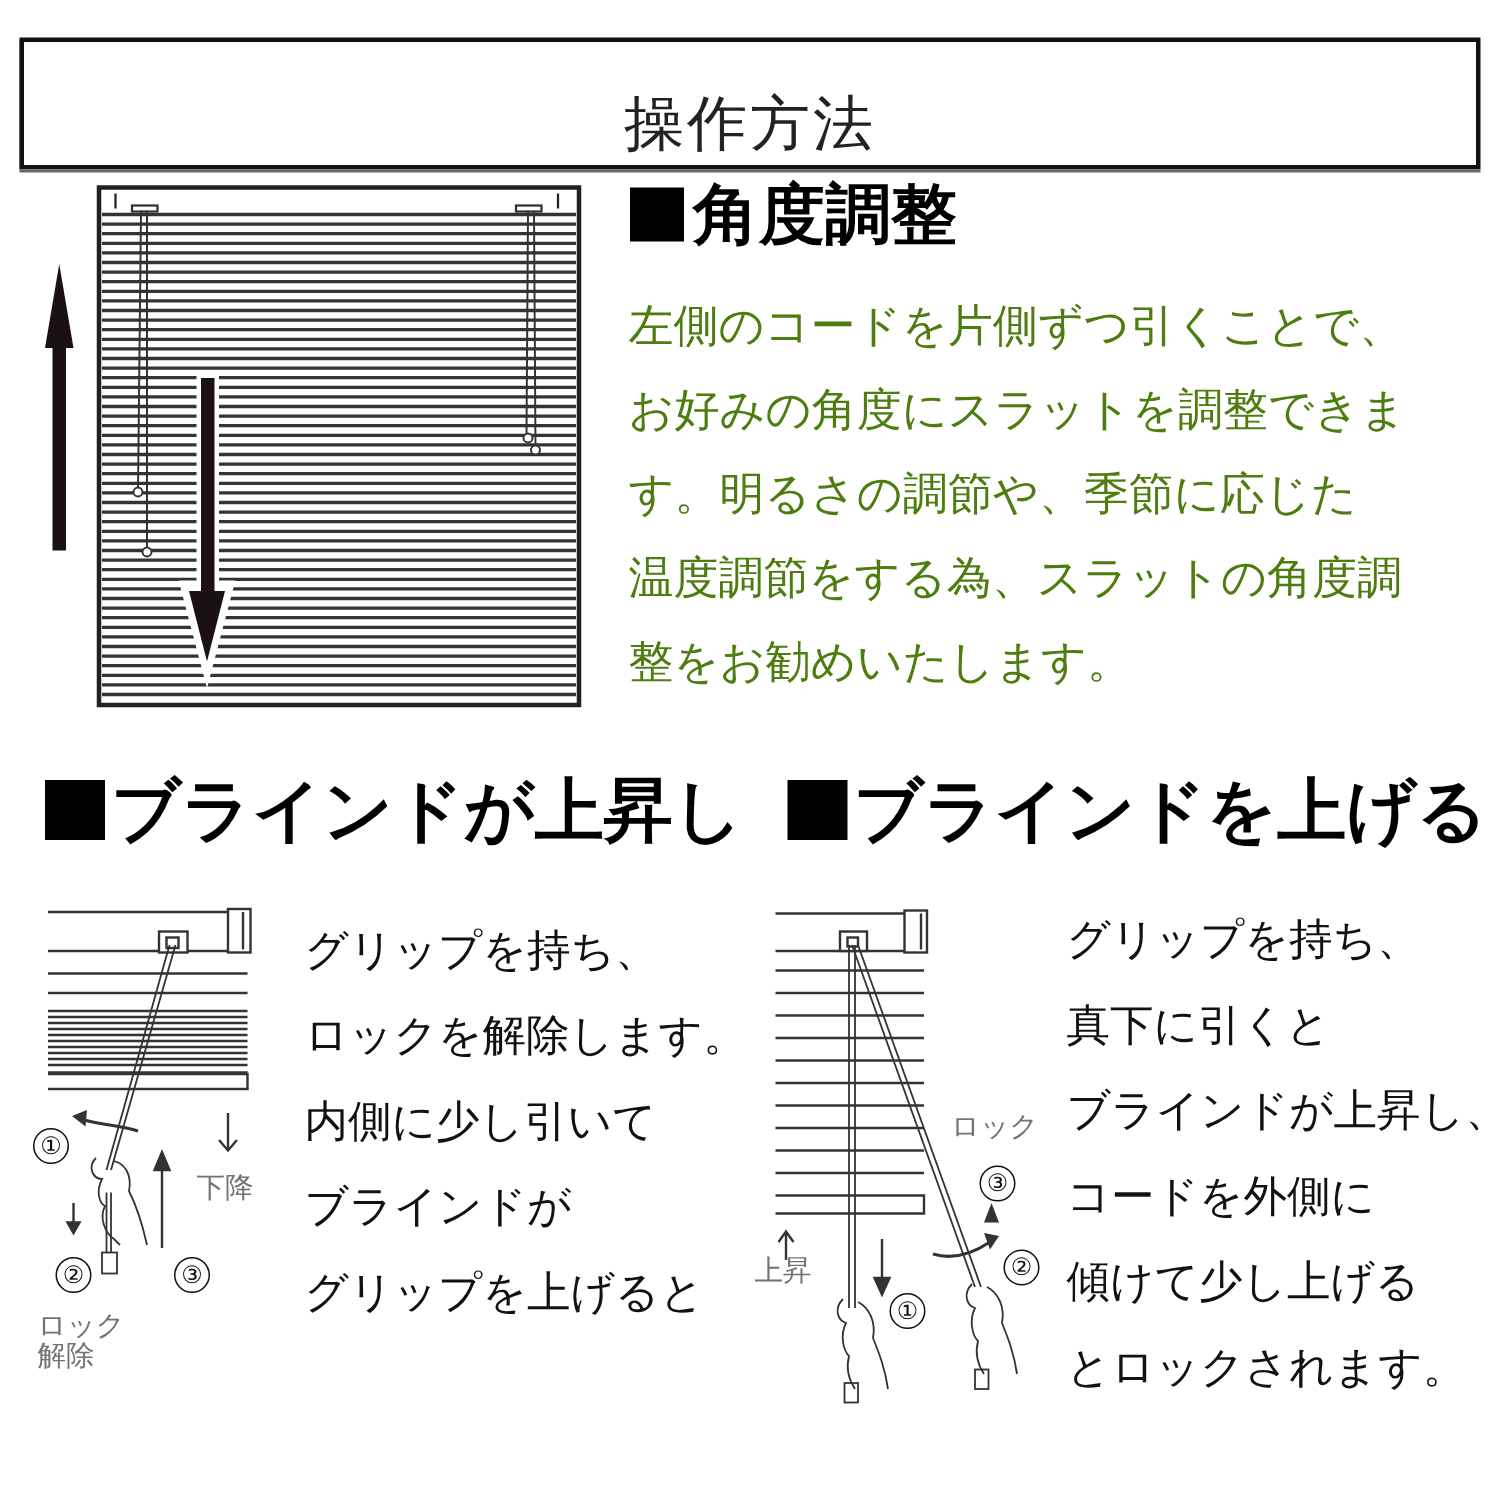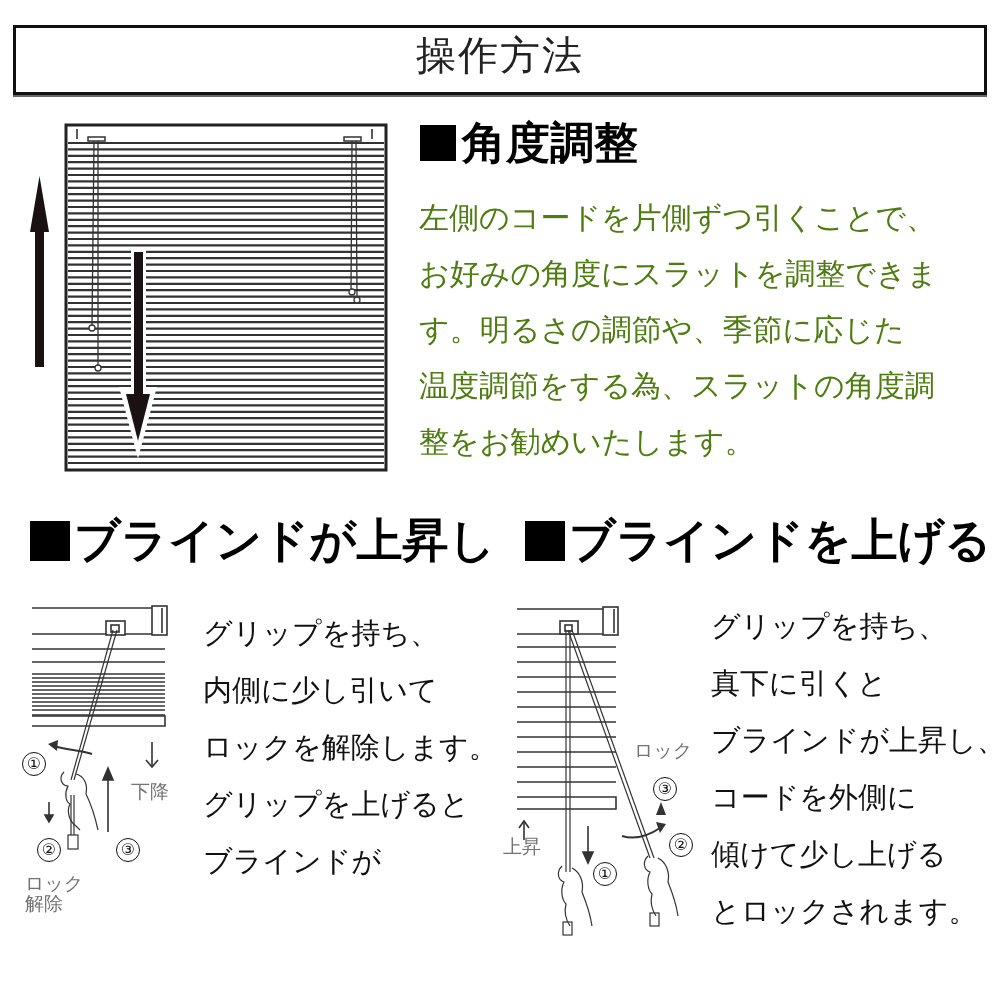--- a/index.html
+++ b/index.html
@@ -1,21 +1,21 @@
 <!DOCTYPE html>
 <html><head>
 <meta charset="utf-8">
 <style>
   html, body { margin: 0; padding: 0; background: #ffffff; }
   body { width: 1000px; height: 1000px; position: relative; overflow: hidden;
          font-family: "DejaVu Sans", "Liberation Sans", sans-serif; color: #111; }
 
-  .title-box { position: absolute; left: 13px; top: 25px; width: 974px; height: 70px;
+  .title-box { position: absolute; left: 13px; top: 25px; width: 974px; height: 88px;
                border: 3px solid #111; box-sizing: border-box;
-               box-shadow: 0 2px 0 #666; display: flex; align-items: flex-start; justify-content: center; }
+               box-shadow: 0 2px 0 #666; display: flex; align-items: flex-end; justify-content: center; }
   .title-box span { font-size: 40px; font-weight: 300; letter-spacing: 2px; color: #222; }
 
   .fig { position: absolute; }
   .fig svg { display: block; }
 
   .h-main { position: absolute; font-weight: bold; color: #000; white-space: nowrap; }
   .h-main .sq { display: inline-block; background: #000; vertical-align: middle; }
 
   .angle-h { left: 420px; top: 114px; font-size: 44px; }
   .angle-h .sq { width: 36px; height: 36px; margin-right: 6px; margin-top: -6px; }
@@ -202,24 +202,24 @@
   <div class="circ" style="left:22px;top:162px;">①</div>
   <div class="circ" style="left:37px;top:248px;">②</div>
   <div class="circ" style="left:116px;top:248px;">③</div>
   <div class="lbl" style="left:131px;top:193px;">下降</div>
   <div class="lbl" style="left:25px;top:285px;">ロック</div>
   <div class="lbl" style="left:25px;top:305px;">解除</div>
 </div>
 
 <div class="steps steps-lower">
   <div>グリップを持ち、</div>
+  <div>ロックを解除します。</div>
   <div>内側に少し引いて</div>
-  <div>ロックを解除します。</div>
+  <div>ブラインドが</div>
   <div>グリップを上げると</div>
-  <div>ブラインドが</div>
 </div>
 
 <div class="fig" style="left:500px;top:590px;width:210px;height:360px;">
   <svg width="210" height="360" viewBox="0 0 210 360" style="position:absolute;left:0;top:0;">
     <g stroke="#333" stroke-width="1.6" fill="none">
       <line x1="17" y1="19" x2="104" y2="19"></line>
       <line x1="17" y1="44" x2="104" y2="44"></line>
       <line x1="17" y1="57" x2="116" y2="57"></line>
       <line x1="17" y1="72" x2="116" y2="72"></line>
       <line x1="17" y1="87" x2="116" y2="87"></line>

